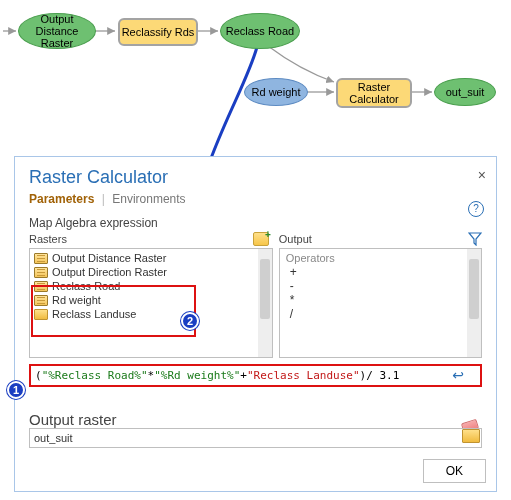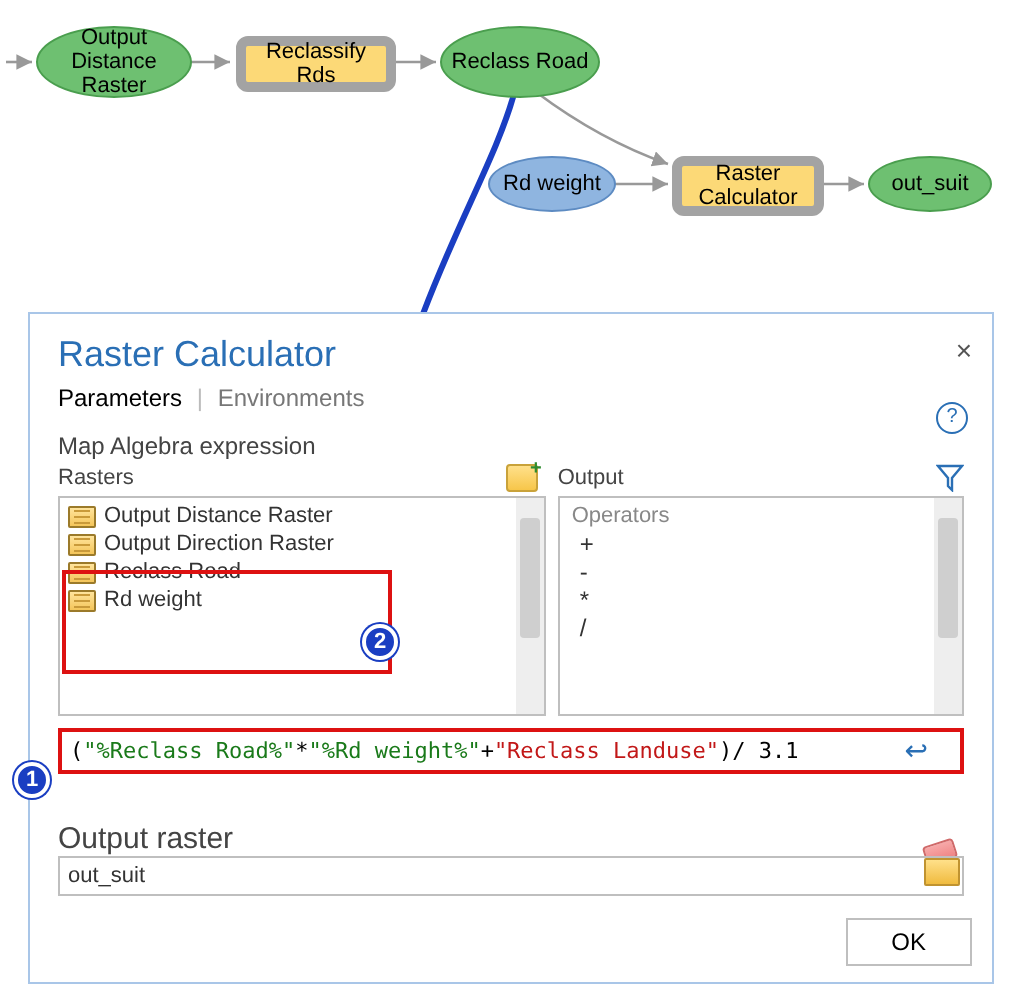--- a/index.html
+++ b/index.html
@@ -4,35 +4,35 @@
 <style>
   * { box-sizing: border-box; margin: 0; padding: 0; }
   body { font-family: "Segoe UI", Arial, sans-serif; font-size: 12px; background: #fff; width: 511px; height: 500px; position: relative; overflow: hidden; }
   
   
   .flow { position: relative; height: 135px; width: 511px; }
   .node { position: absolute; display: flex; align-items: center; justify-content: center; text-align: center; font-size: 11px; }
   .node-ellipse { border-radius: 50%; }
   .node-rect { border-radius: 6px; }
   .green { background: #6ec071; border: 1px solid #4a9e4e; }
-  .yellow { background: #fcd977; border: 5px solid #a3a3a3; }
+  .yellow { background: #fcd977; border: 2px solid #a3a3a3; }
   
   
   .arrow { position: absolute; stroke: #999; stroke-width: 1.3; fill: none; }
   .arrow-blue { stroke: #1a3ec2; stroke-width: 3; fill: none; }
   .arrowhead { fill: #999; }
   .arrowhead-blue { fill: #1a3ec2; }
   
   
   .dialog { position: absolute; left: 14px; top: 156px; width: 483px; height: 336px; border: 1px solid #a9c6e8; background: #fff; }
   .dialog-head { padding: 10px 14px 2px 14px; }
   .dialog-title { color: #2a6fb5; font-size: 18px; font-weight: 400; }
   .close-x { position: absolute; right: 10px; top: 10px; font-size: 14px; color: #555; cursor: pointer; }
   .tabs { padding: 2px 14px 6px 14px; font-size: 12px; }
-  .tab-active { color: #000000; font-weight: 400; }
+  .tab-active { color: #a16207; font-weight: 700; }
   .tab-sep { color: #bbb; margin: 0 4px; }
   .tab-inactive { color: #777; }
   .help-icon { position: absolute; right: 12px; top: 44px; width: 16px; height: 16px; border: 1px solid #2a6fb5; border-radius: 50%; color: #2a6fb5; text-align: center; line-height: 14px; font-size: 10px; cursor: pointer; }
   
   .body { padding: 4px 14px; }
   .expr-label { color: #444; margin-bottom: 2px; }
   .cols { display: flex; gap: 6px; }
   .col { flex: 1; }
   .col-label { color: #444; font-size: 11px; display: flex; justify-content: space-between; align-items: center; }
   .add-folder { width: 16px; height: 14px; display: inline-block; background: linear-gradient(#ffe08a,#f7c64a); border: 1px solid #c9a23a; position: relative; margin-right: 4px; border-radius: 2px; }
@@ -145,20 +145,24 @@
                 <span>Output Direction Raster</span>
               </div>
             <div class="list-item">
                 <span class="raster-icon"></span>
                 <span>Reclass Road</span>
               </div>
             <div class="list-item">
                 <span class="raster-icon"></span>
                 <span>Rd weight</span>
               </div>
+            <div class="list-item">
+                <span class="folder-icon"></span>
+                <span>Reclass Landuse</span>
+              </div>
           </div>
           <div class="scrollbar">
               <div class="scroll-thumb"></div>
             </div>
           <div class="red-box" style="left:1px;top:36px;width:165px;height:52px"></div>
         </div>
       </div>
       <div class="col" style="flex:1;position:relative">
         <div class="col-label">
           <span>Output</span>

